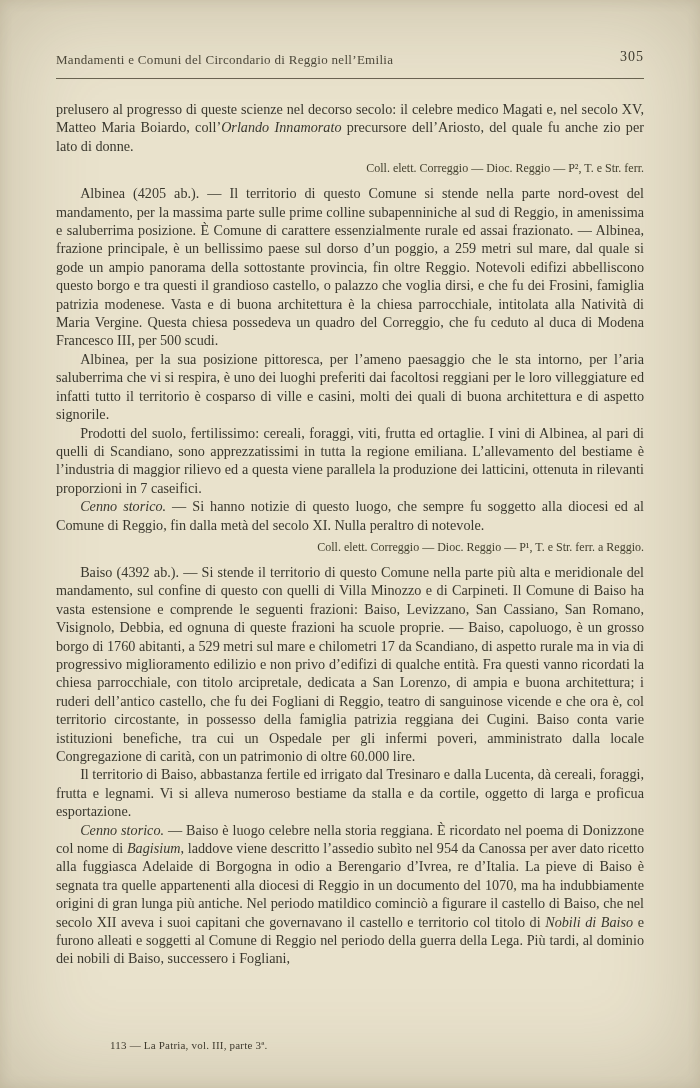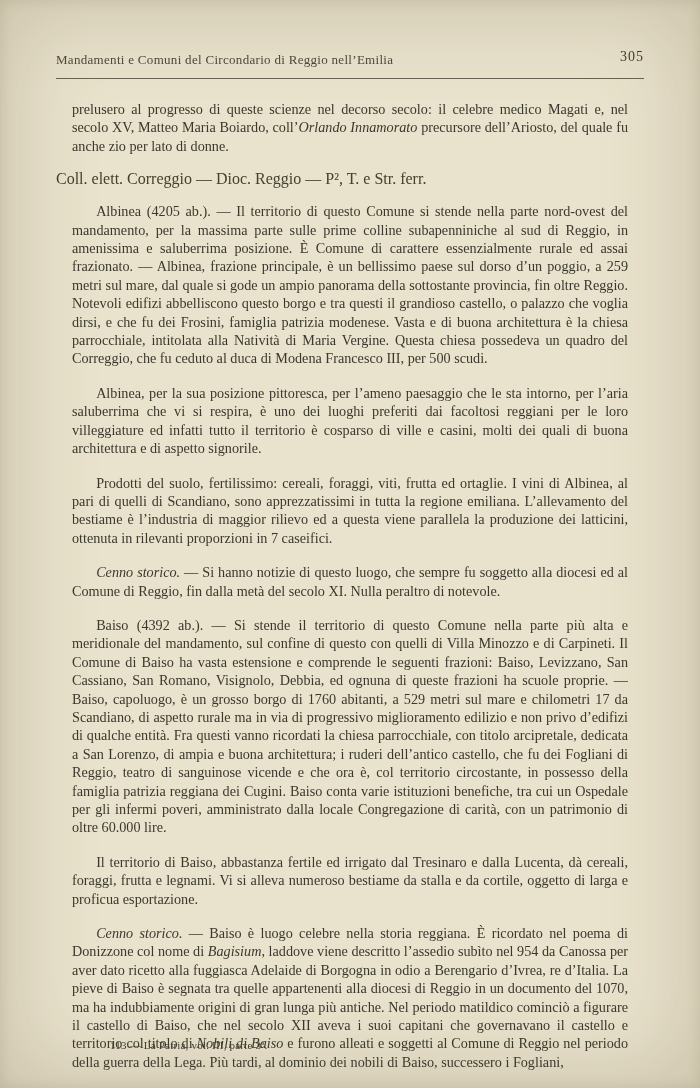--- a/index.html
+++ b/index.html
@@ -50,26 +50,26 @@
     border-top:1px solid #6a6452;
     margin:8px 0 0 0;
     height:0;
   }
   .body-text{
     margin-top:21px;
     font-size:14.2px;
     line-height:18.4px;
     text-align:justify;
   }
-  .body-text p{margin:16px;}
+  .body-text p{margin:0;}
   .body-text p.para.indent{text-indent:1.7em;}
   .body-text p.note{
-    text-align:left;
+    text-align:right;
     text-indent:0;
-    font-size:16px;
+    font-size:12px;
     line-height:15px;
     margin:6px 0 8px 0;
     color:#44412f;
   }
   .italic{font-style:italic;}
   .bold{font-weight:normal;}
   .footer{
     position:absolute;
     left:110px;
     top:1039px;
@@ -88,20 +88,21 @@
       <div class="page-number">305</div>
     </div>
     <hr class="header-rule">
     <div class="body-text" id="page-body">
         <p class="para"><span>prelusero al progresso di queste scienze nel decorso secolo: il celebre medico Magati e, nel secolo XV, Matteo Maria Boiardo, coll’</span><span class="italic">Orlando Innamorato</span><span> precursore dell’Ariosto, del quale fu anche zio per lato di donne.</span></p>
         <p class="note"><span>Coll. elett. Correggio — Dioc. Reggio — P², T. e Str. ferr.</span></p>
         <p class="para indent"><span class="bold">Albinea</span><span> (4205 ab.). — Il territorio di questo Comune si stende nella parte nord-ovest del mandamento, per la massima parte sulle prime colline subapenniniche al sud di Reggio, in amenissima e saluberrima posizione. È Comune di carattere essenzialmente rurale ed assai frazionato. — Albinea, frazione principale, è un bellissimo paese sul dorso d’un poggio, a 259 metri sul mare, dal quale si gode un ampio panorama della sottostante provincia, fin oltre Reggio. Notevoli edifizi abbelliscono questo borgo e tra questi il grandioso castello, o palazzo che voglia dirsi, e che fu dei Frosini, famiglia patrizia modenese. Vasta e di buona architettura è la chiesa parrocchiale, intitolata alla Natività di Maria Vergine. Questa chiesa possedeva un quadro del Correggio, che fu ceduto al duca di Modena Francesco III, per 500 scudi.</span></p>
         <p class="para indent"><span>Albinea, per la sua posizione pittoresca, per l’ameno paesaggio che le sta intorno, per l’aria saluberrima che vi si respira, è uno dei luoghi preferiti dai facoltosi reggiani per le loro villeggiature ed infatti tutto il territorio è cosparso di ville e casini, molti dei quali di buona architettura e di aspetto signorile.</span></p>
         <p class="para indent"><span>Prodotti del suolo, fertilissimo: cereali, foraggi, viti, frutta ed ortaglie. I vini di Albinea, al pari di quelli di Scandiano, sono apprezzatissimi in tutta la regione emiliana. L’allevamento del bestiame è l’industria di maggior rilievo ed a questa viene parallela la produzione dei latticini, ottenuta in rilevanti proporzioni in 7 caseifici.</span></p>
         <p class="para indent"><span class="italic">Cenno storico.</span><span> — Si hanno notizie di questo luogo, che sempre fu soggetto alla diocesi ed al Comune di Reggio, fin dalla metà del secolo XI. Nulla peraltro di notevole.</span></p>
+        <p class="note"><span>Coll. elett. Correggio — Dioc. Reggio — P¹, T. e Str. ferr. a Reggio.</span></p>
         <p class="para indent"><span class="bold">Baiso</span><span> (4392 ab.). — Si stende il territorio di questo Comune nella parte più alta e meridionale del mandamento, sul confine di questo con quelli di Villa Minozzo e di Carpineti. Il Comune di Baiso ha vasta estensione e comprende le seguenti frazioni: Baiso, Levizzano, San Cassiano, San Romano, Visignolo, Debbia, ed ognuna di queste frazioni ha scuole proprie. — Baiso, capoluogo, è un grosso borgo di 1760 abitanti, a 529 metri sul mare e chilometri 17 da Scandiano, di aspetto rurale ma in via di progressivo miglioramento edilizio e non privo d’edifizi di qualche entità. Fra questi vanno ricordati la chiesa parrocchiale, con titolo arcipretale, dedicata a San Lorenzo, di ampia e buona architettura; i ruderi dell’antico castello, che fu dei Fogliani di Reggio, teatro di sanguinose vicende e che ora è, col territorio circostante, in possesso della famiglia patrizia reggiana dei Cugini. Baiso conta varie istituzioni benefiche, tra cui un Ospedale per gli infermi poveri, amministrato dalla locale Congregazione di carità, con un patrimonio di oltre 60.000 lire.</span></p>
         <p class="para indent"><span>Il territorio di Baiso, abbastanza fertile ed irrigato dal Tresinaro e dalla Lucenta, dà cereali, foraggi, frutta e legnami. Vi si alleva numeroso bestiame da stalla e da cortile, oggetto di larga e proficua esportazione.</span></p>
         <p class="para indent"><span class="italic">Cenno storico.</span><span> — Baiso è luogo celebre nella storia reggiana. È ricordato nel poema di Donizzone col nome di </span><span class="italic">Bagisium</span><span>, laddove viene descritto l’assedio subìto nel 954 da Canossa per aver dato ricetto alla fuggiasca Adelaide di Borgogna in odio a Berengario d’Ivrea, re d’Italia. La pieve di Baiso è segnata tra quelle appartenenti alla diocesi di Reggio in un documento del 1070, ma ha indubbiamente origini di gran lunga più antiche. Nel periodo matildico cominciò a figurare il castello di Baiso, che nel secolo XII aveva i suoi capitani che governavano il castello e territorio col titolo di </span><span class="italic">Nobili di Baiso</span><span> e furono alleati e soggetti al Comune di Reggio nel periodo della guerra della Lega. Più tardi, al dominio dei nobili di Baiso, successero i Fogliani,</span></p>
       </div>
   </div>
   <div class="footer" id="footer"><span>113 — </span><span class="bold">La Patria,</span><span> vol. III, parte 3ª.</span></div>
   <div class="vignette"></div>
 </div>
 
 </body></html>

